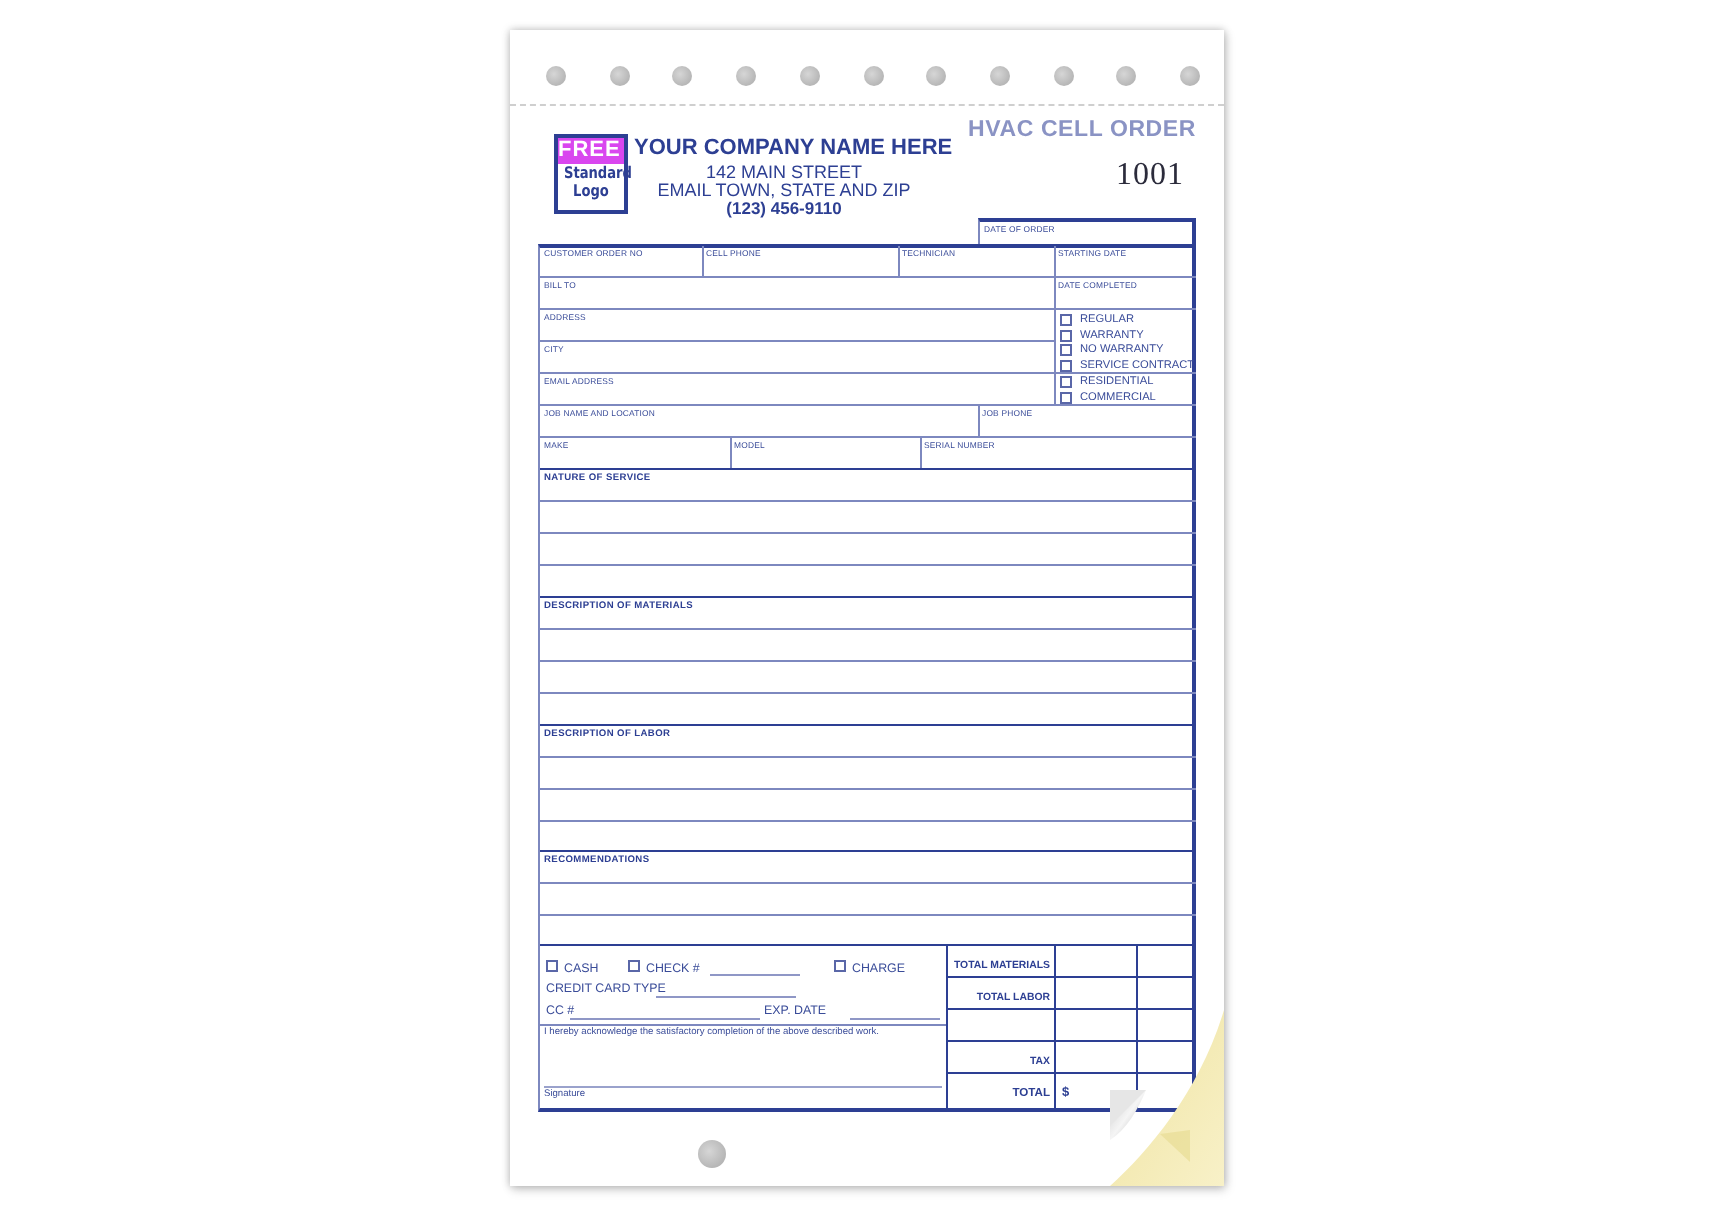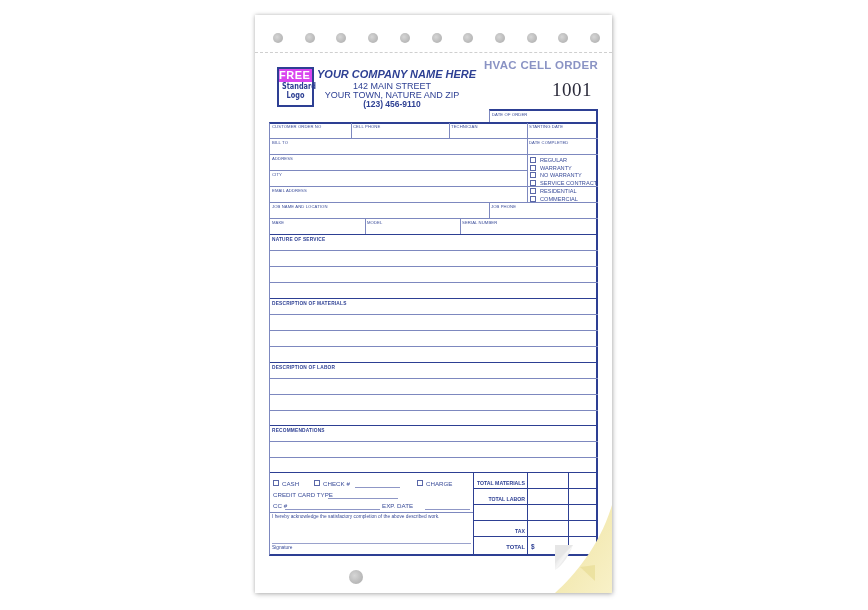--- a/index.html
+++ b/index.html
@@ -3,24 +3,24 @@
 <meta charset="utf-8">
 <style>
   html,body{margin:0;padding:0;}
   body{width:868px;height:610px;background:#ffffff;position:relative;overflow:hidden;font-family:"Liberation Sans",sans-serif;}
   .page{position:absolute;left:255px;top:15px;width:357px;height:578px;background:#fff;box-shadow:0 0 4px rgba(0,0,0,0.25),1px 2px 5px rgba(0,0,0,0.15);}
   .hole{position:absolute;width:10px;height:10px;border-radius:50%;background:radial-gradient(circle at 40% 40%,#d6d6d6,#a9a9a9);}
   .dash{position:absolute;left:0;right:0;top:37px;border-top:1px dashed #cfcfcf;}
   .logo{position:absolute;left:22px;top:52px;width:37px;height:40px;border:2px solid #2d3f93;box-sizing:border-box;}
   .logo .free{position:absolute;left:0;top:0;width:100%;height:13px;background:#d946ef;color:#fff;font-weight:bold;font-size:11px;line-height:13px;letter-spacing:0.5px;}
   .logo .std{position:absolute;left:0;top:13px;width:100%;text-align:center;color:#2d3f93;font-weight:bold;font-size:8px;line-height:9px;font-family:"DejaVu Sans",sans-serif;transform:scaleX(0.82);}
-  .co-name{position:absolute;left:62px;top:53px;width:150px;text-align:center;color:#2d3f93;font-weight:bold;font-size:11px;white-space:nowrap;font-style:italic;}
+  .co-name{position:absolute;left:62px;top:53px;width:150px;text-align:center;color:#2d3f93;font-weight:bold;font-size:11px;white-space:nowrap;}
   .co-line{position:absolute;left:62px;width:150px;text-align:center;color:#2d3f93;font-size:9px;white-space:nowrap;}
   .title{position:absolute;right:14px;top:44px;color:#8a93c4;font-weight:bold;font-size:11.5px;letter-spacing:0.3px;white-space:nowrap;}
-  .num{position:absolute;right:20px;top:64px;color:#2b2b3b;font-family:"Liberation Serif",serif;font-size:19px;letter-spacing:0.5px;}
+  .num{position:absolute;right:20px;top:64px;color:#2b2b3b;font-family:"Liberation Serif",serif;font-size:16px;letter-spacing:0.5px;}
   .f{position:absolute;box-sizing:border-box;}
   .lbl{position:absolute;font-size:4.2px;color:#3a4c99;text-transform:uppercase;white-space:nowrap;letter-spacing:0.1px;}
   .hl{position:absolute;height:0;border-top:1px solid #7d88bf;}
   .vl{position:absolute;width:0;border-left:1px solid #7d88bf;}
   .thick{border-color:#2d3f93 !important;}
   .sec{position:absolute;font-size:4.8px;font-weight:bold;color:#2d3f93;white-space:nowrap;letter-spacing:0.2px;}
   .cb-row{position:absolute;left:0;font-size:5.6px;color:#3a4c99;white-space:nowrap;display:flex;align-items:center;}
   .cb{display:inline-block;width:4px;height:4px;border:1px solid #5a67a8;margin-right:4px;}
   .pay{position:absolute;font-size:6.2px;color:#3a4c99;white-space:nowrap;}
   .tot{position:absolute;font-size:5.2px;font-weight:bold;color:#2d3f93;white-space:nowrap;text-align:right;}
@@ -48,21 +48,21 @@
 
   <div class="logo">
     <div class="free">FREE</div>
     <div class="std">
       <div>Standard</div>
       <div>Logo</div>
     </div>
   </div>
   <div class="co-name">YOUR COMPANY NAME HERE</div>
   <div class="co-line" style="top:66px;">142 MAIN STREET</div>
-  <div class="co-line" style="top:75px;">YOUR TOWN, NATURE AND ZIP</div>
+  <div class="co-line" style="top:75px;">EMAIL TOWN, STATE AND ZIP</div>
   <div class="co-line" style="top:84px;font-weight:bold;font-size:8.5px;">(123) 456-9110</div>
 
   <div class="title">HVAC CELL ORDER</div>
   <div class="num">1001</div>
 
   <div class="f" style="left:234px;top:94px;width:109px;height:14px;border:1px solid #7d88bf;border-top:2px solid #2d3f93;border-right:2px solid #2d3f93;">
     <span class="lbl" style="left:2px;top:1px;">DATE OF ORDER</span>
   </div>
 
   <div class="f" style="left:14px;top:107px;width:329px;height:434px;border:2px solid #2d3f93;border-left:1.5px solid #7d88bf;"></div>

